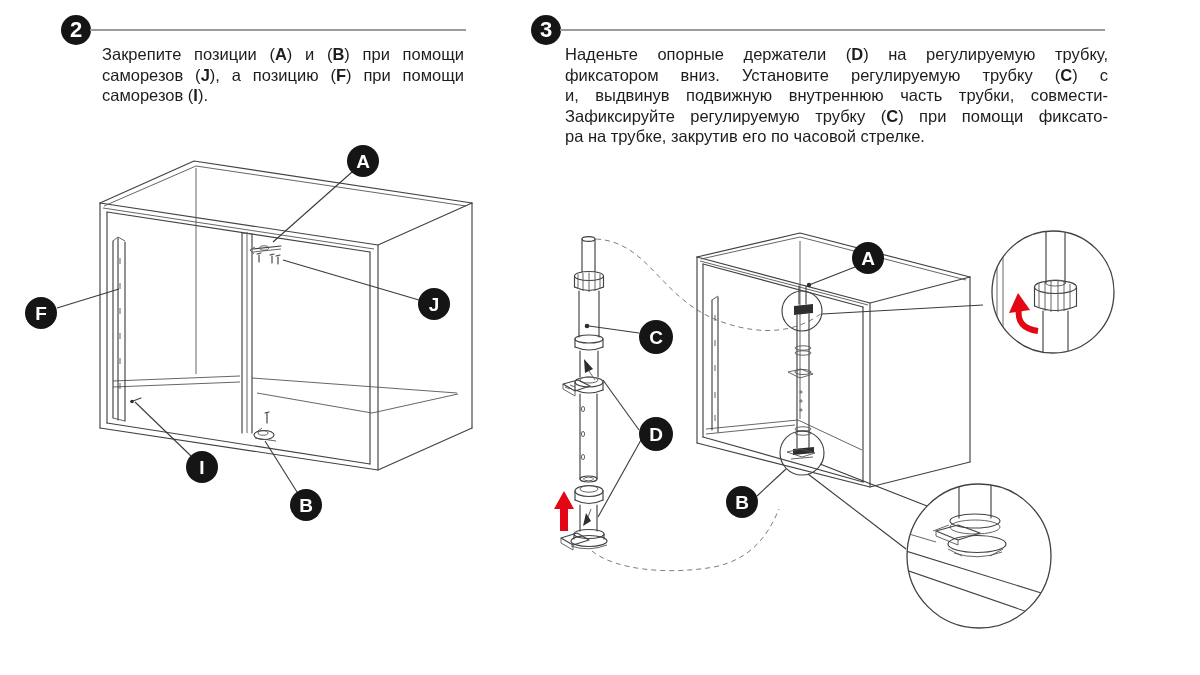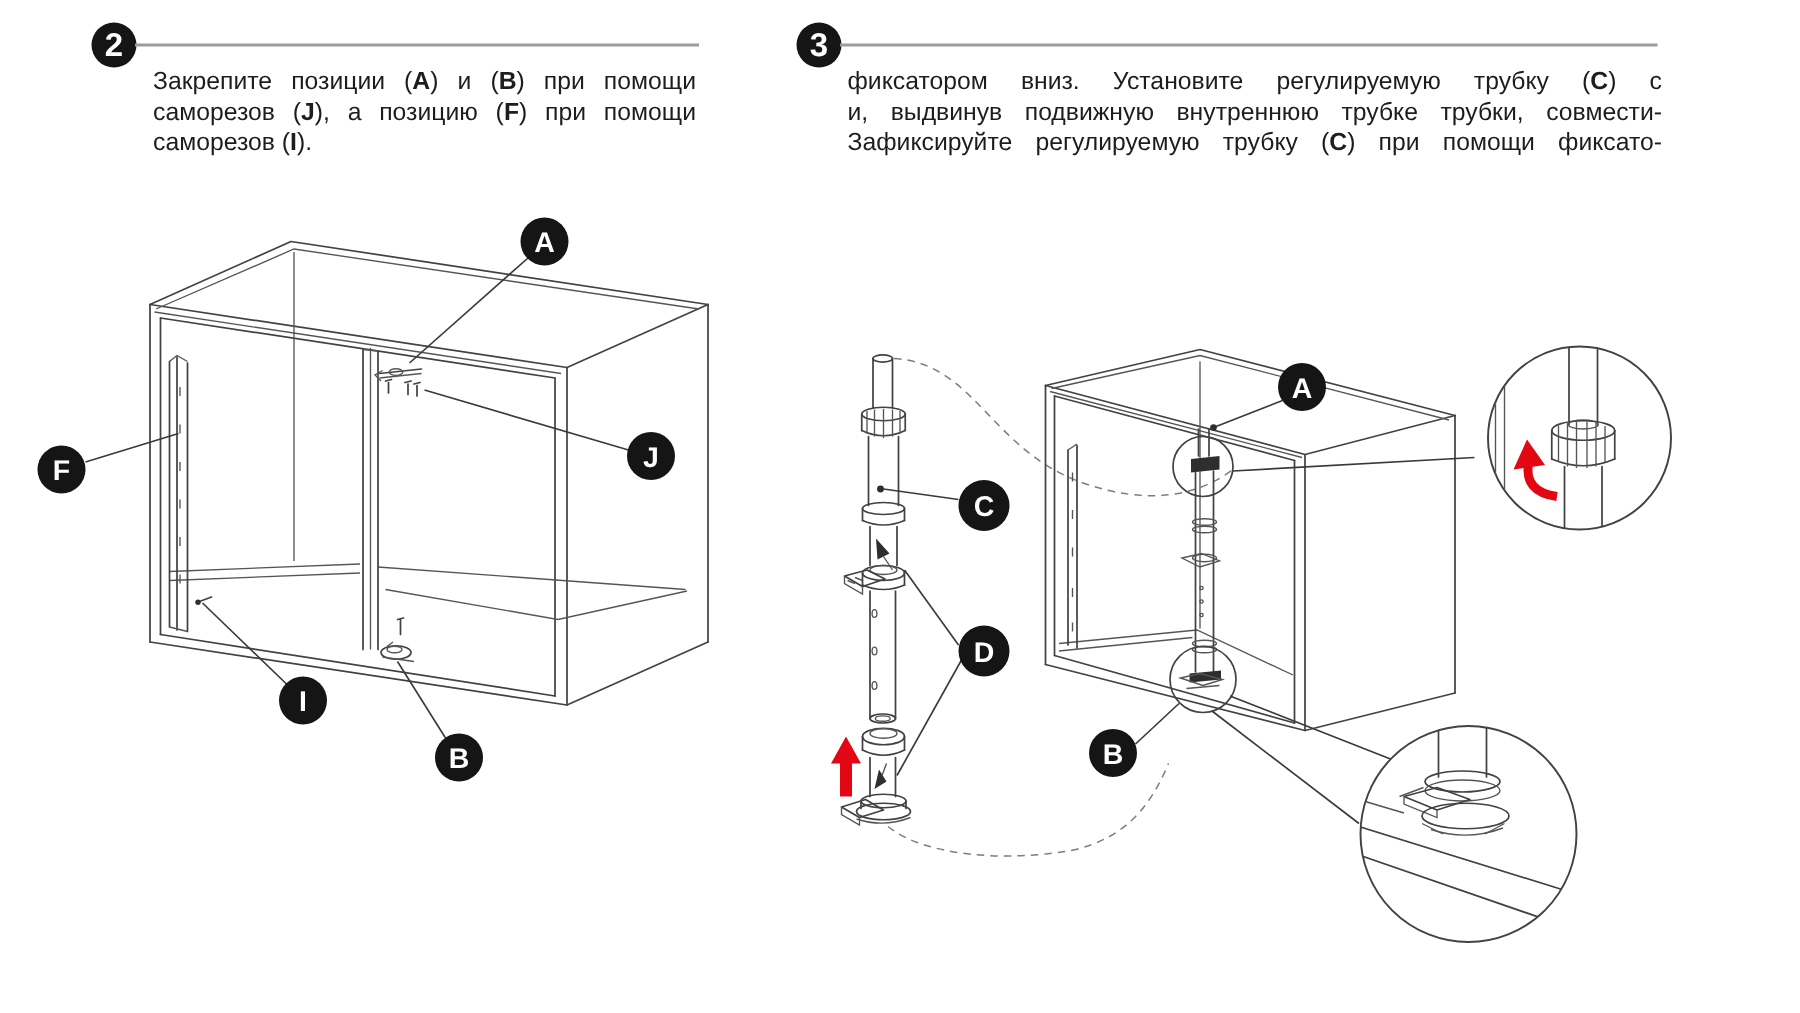--- a/index.html
+++ b/index.html
@@ -134,23 +134,25 @@
     <circle class="callout-circle" cx="306" cy="505" r="16"></circle>
     <text class="callout-letter" x="306" y="512">B</text>
   </g>
 </svg>
 
 <div class="step-badge" style="left:531px;top:15px;">
   <span>3</span>
 </div>
 <div class="panel-rule" style="left:560px;width:545px;"></div>
 <div class="instruction" style="left:565px;top:44px;width:543px;">
+    <div class="txt-line">Наденьте опорные держатели (<b>D</b>) на регулируемую трубку,</div>
     <div class="txt-line">фиксатором вниз. Установите регулируемую трубку (<b>C</b>) с</div>
-    <div class="txt-line">и, выдвинув подвижную внутреннюю трубке трубки, совмести-</div>
+    <div class="txt-line">и, выдвинув подвижную внутреннюю часть трубки, совмести-</div>
     <div class="txt-line">Зафиксируйте регулируемую трубку (<b>C</b>) при помощи фиксато-</div>
+    <div class="txt-line last">ра на трубке, закрутив его по часовой стрелке.</div>
   </div>
 
 <svg style="left:528px;top:215px;" width="672" height="425" viewBox="528 215 672 425">
   <defs>
     <clipPath id="clipTopDetail">
         <circle cx="1053" cy="292" r="61"></circle>
       </clipPath>
     <clipPath id="clipBottomDetail">
         <circle cx="979" cy="556" r="72"></circle>
       </clipPath>

